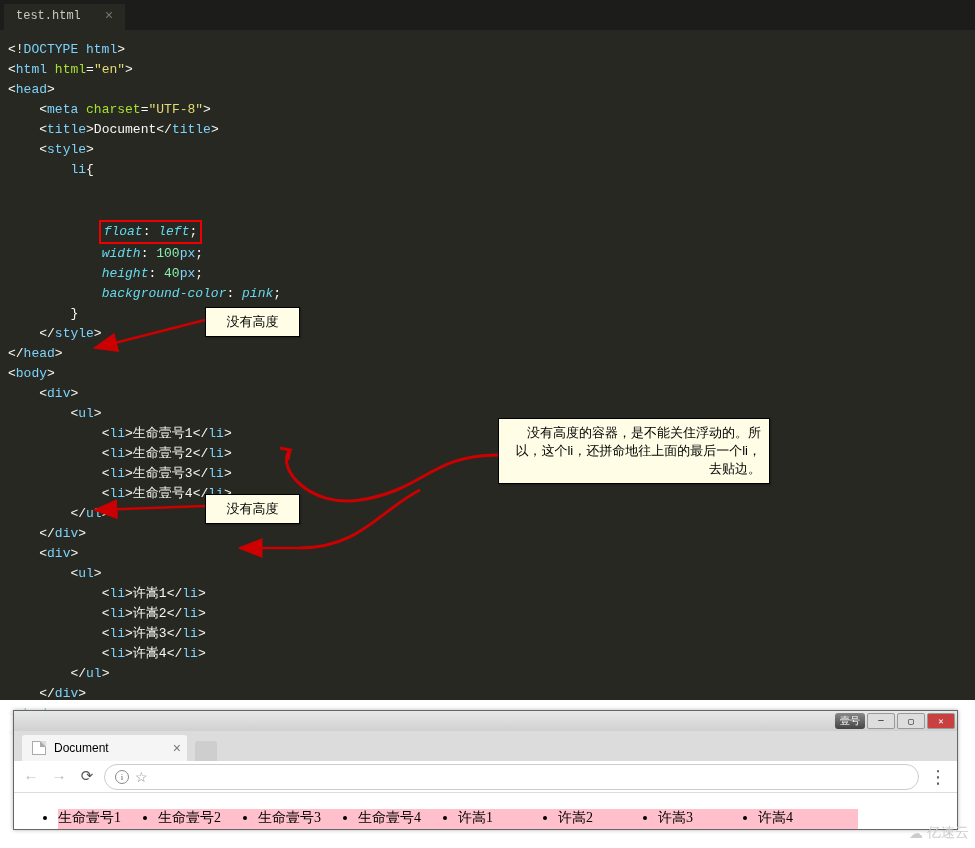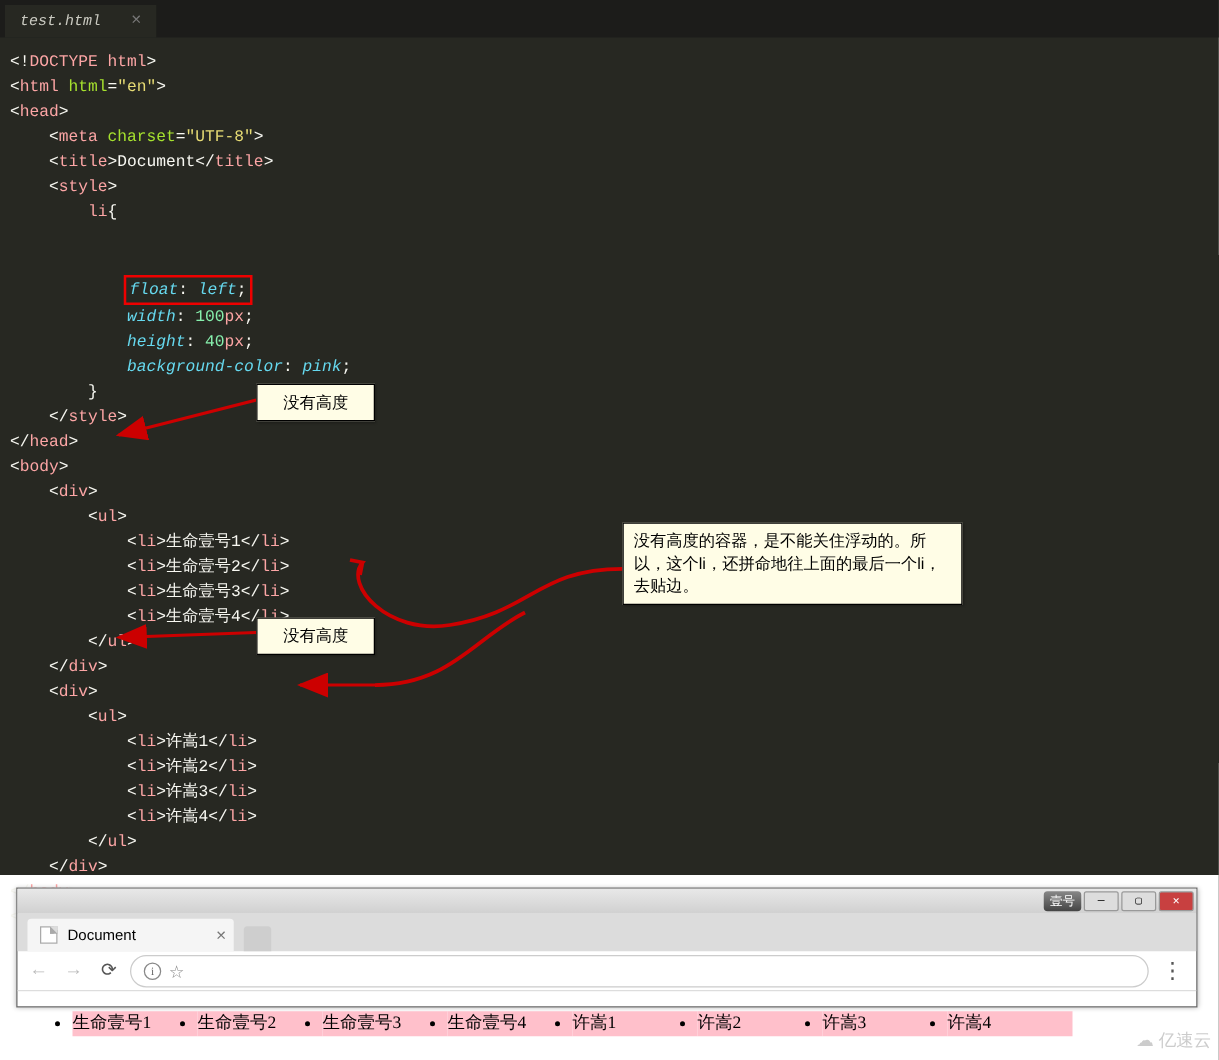--- a/index.html
+++ b/index.html
@@ -1,41 +1,41 @@
 <!DOCTYPE html>
 <html><head>
 <meta charset="utf-8">
 <style>
 * { box-sizing: border-box; margin: 0; padding: 0; }
 body { font-family: Consolas, "Courier New", monospace; font-size: 13px; background: #fff; width: 975px; height: 848px; overflow: hidden; }
 
 
 .editor-pane { background: #272822; height: 700px; position: relative; }
 .tab-bar { background: #1c1c1a; height: 30px; display: flex; align-items: center; padding-left: 4px; }
-.tab { background: #272822; color: #c9c9c0; padding: 5px 12px; font-size: 12px; display: flex; align-items: center; gap: 24px; height: 26px; margin-top: 4px; font-style: italic; }
+.tab { background: #272822; color: #c9c9c0; padding: 5px 12px; font-size: 12px; display: flex; gap: 24px; height: 26px; margin-top: 4px; }
 .tab-close { color: #777; font-size: 14px; line-height: 1; }
 .code-area { padding: 10px 8px; line-height: 20px; color: #f8f8f2; white-space: pre; position: relative; }
 .c-white { color: #f8f8f2; }
-.c-red { color: #fca5a5; }
+.c-red { color: #7dd3fc; }
 .c-green { color: #a6e22e; }
 .c-yellow { color: #e6db74; }
 .c-blue { color: #66d9ef; font-style: italic; }
 .c-purple { color: #86efac; }
 
 .red-box { border: 2px solid #e00; display: inline-block; padding: 0 3px; margin-left: -3px; margin-top: 40px; }
 
-.callout { position: absolute; background: #fffde6; border: 1px solid #000; padding: 5px 8px; font-family: "Microsoft YaHei", sans-serif; font-size: 13px; color: #000; line-height: 18px; box-shadow: 1px 1px 2px rgba(0,0,0,0.3); }
+.callout { position: absolute; background: #fffde6; border: 1px solid #000; padding: 5px 8px; font-family: "Microsoft YaHei", sans-serif; font-size: 13px; color: #000; line-height: 18px; box-shadow: 1px 1px 2px rgba(0,0,0,0.3); text-align: right; }
 .callout1 { top: 307px; left: 205px; width: 95px; text-align: center; }
 .callout2 { top: 494px; left: 205px; width: 95px; text-align: center; }
 .callout3 { top: 418px; left: 498px; width: 272px; }
 
 .svg-overlay { position: absolute; top: 0; left: 0; pointer-events: none; }
 
 
-.browser-window { position: absolute; top: 710px; left: 13px; width: 945px; height: 96px; border: 1px solid #666; background: #fff; box-shadow: 0 0 4px rgba(0,0,0,0.3); }
+.browser-window { position: absolute; top: 710px; left: 13px; width: 945px; height: 120px; border: 1px solid #666; background: #fff; box-shadow: 0 0 4px rgba(0,0,0,0.3); }
 .browser-titlebar { height: 20px; background: linear-gradient(#e8e8e8, #d0d0d0); display: flex; justify-content: flex-end; align-items: center; padding-right: 2px; gap: 2px; }
 .win-btn { width: 28px; height: 16px; background: #ddd; border: 1px solid #999; display: flex; align-items: center; justify-content: center; font-size: 9px; border-radius: 2px; }
 .win-btn.close { background: #c84040; color: #fff; }
 .yh-badge { width: 30px; height: 16px; background: linear-gradient(#888, #444); border-radius: 3px; color: #fff; font-size: 10px; display: flex; align-items: center; justify-content: center; font-family: "Microsoft YaHei"; }
 .browser-tabs { height: 30px; background: #dcdcdc; display: flex; align-items: flex-end; padding-left: 8px; }
 .browser-tab { background: #f5f5f5; height: 26px; padding: 0 18px 0 10px; display: flex; align-items: center; gap: 8px; font-family: Arial; font-size: 12px; border-radius: 3px 3px 0 0; position: relative; min-width: 165px; }
 .browser-tab-close { position: absolute; right: 6px; color: #777; font-size: 14px; }
 .file-icon { width: 14px; height: 14px; background: #fff; border: 1px solid #aaa; position: relative; }
 .file-icon::after { content: ""; position: absolute; top: -1px; right: -1px; border: 3px solid #dcdcdc; border-left-color: #aaa; border-bottom-color: #aaa; }
 .new-tab { width: 22px; height: 20px; background: #cecece; margin-left: 8px; border-radius: 3px 3px 0 0; }

